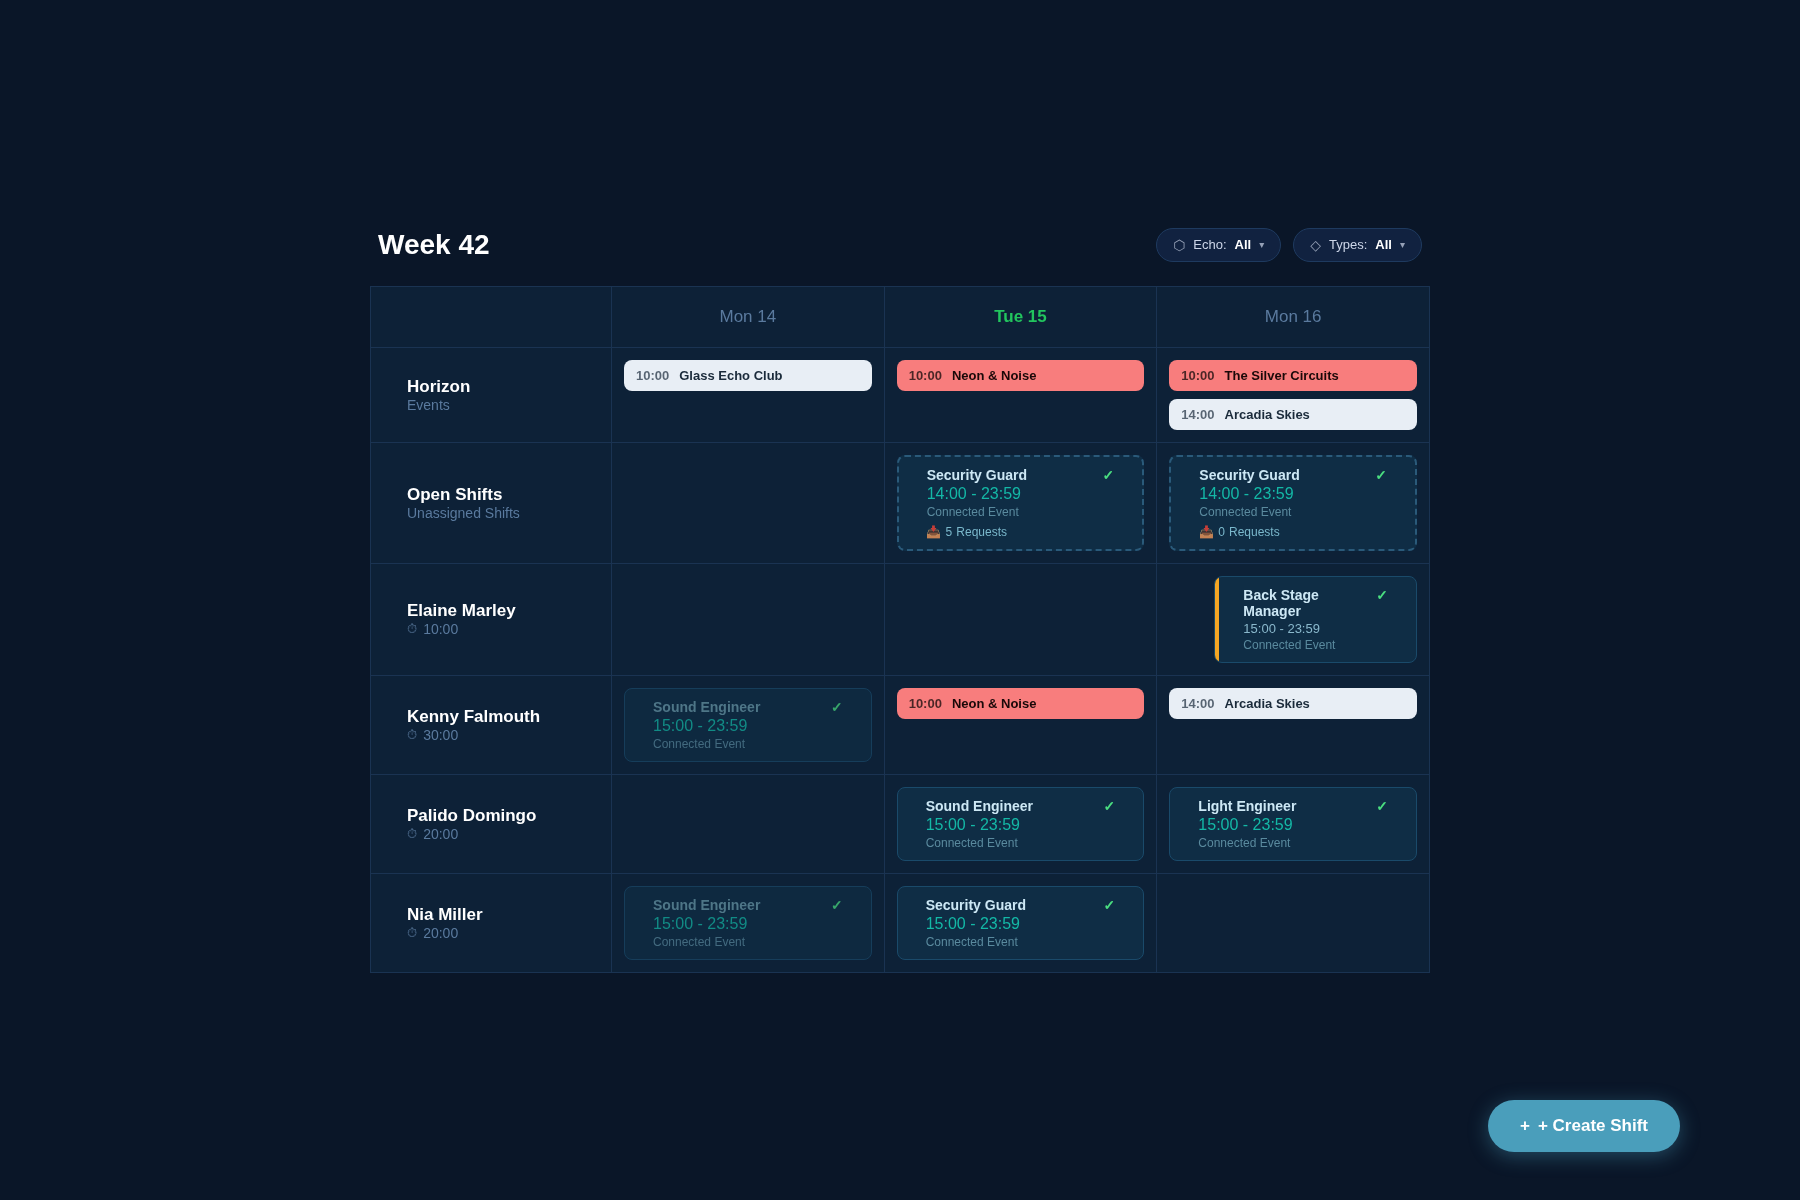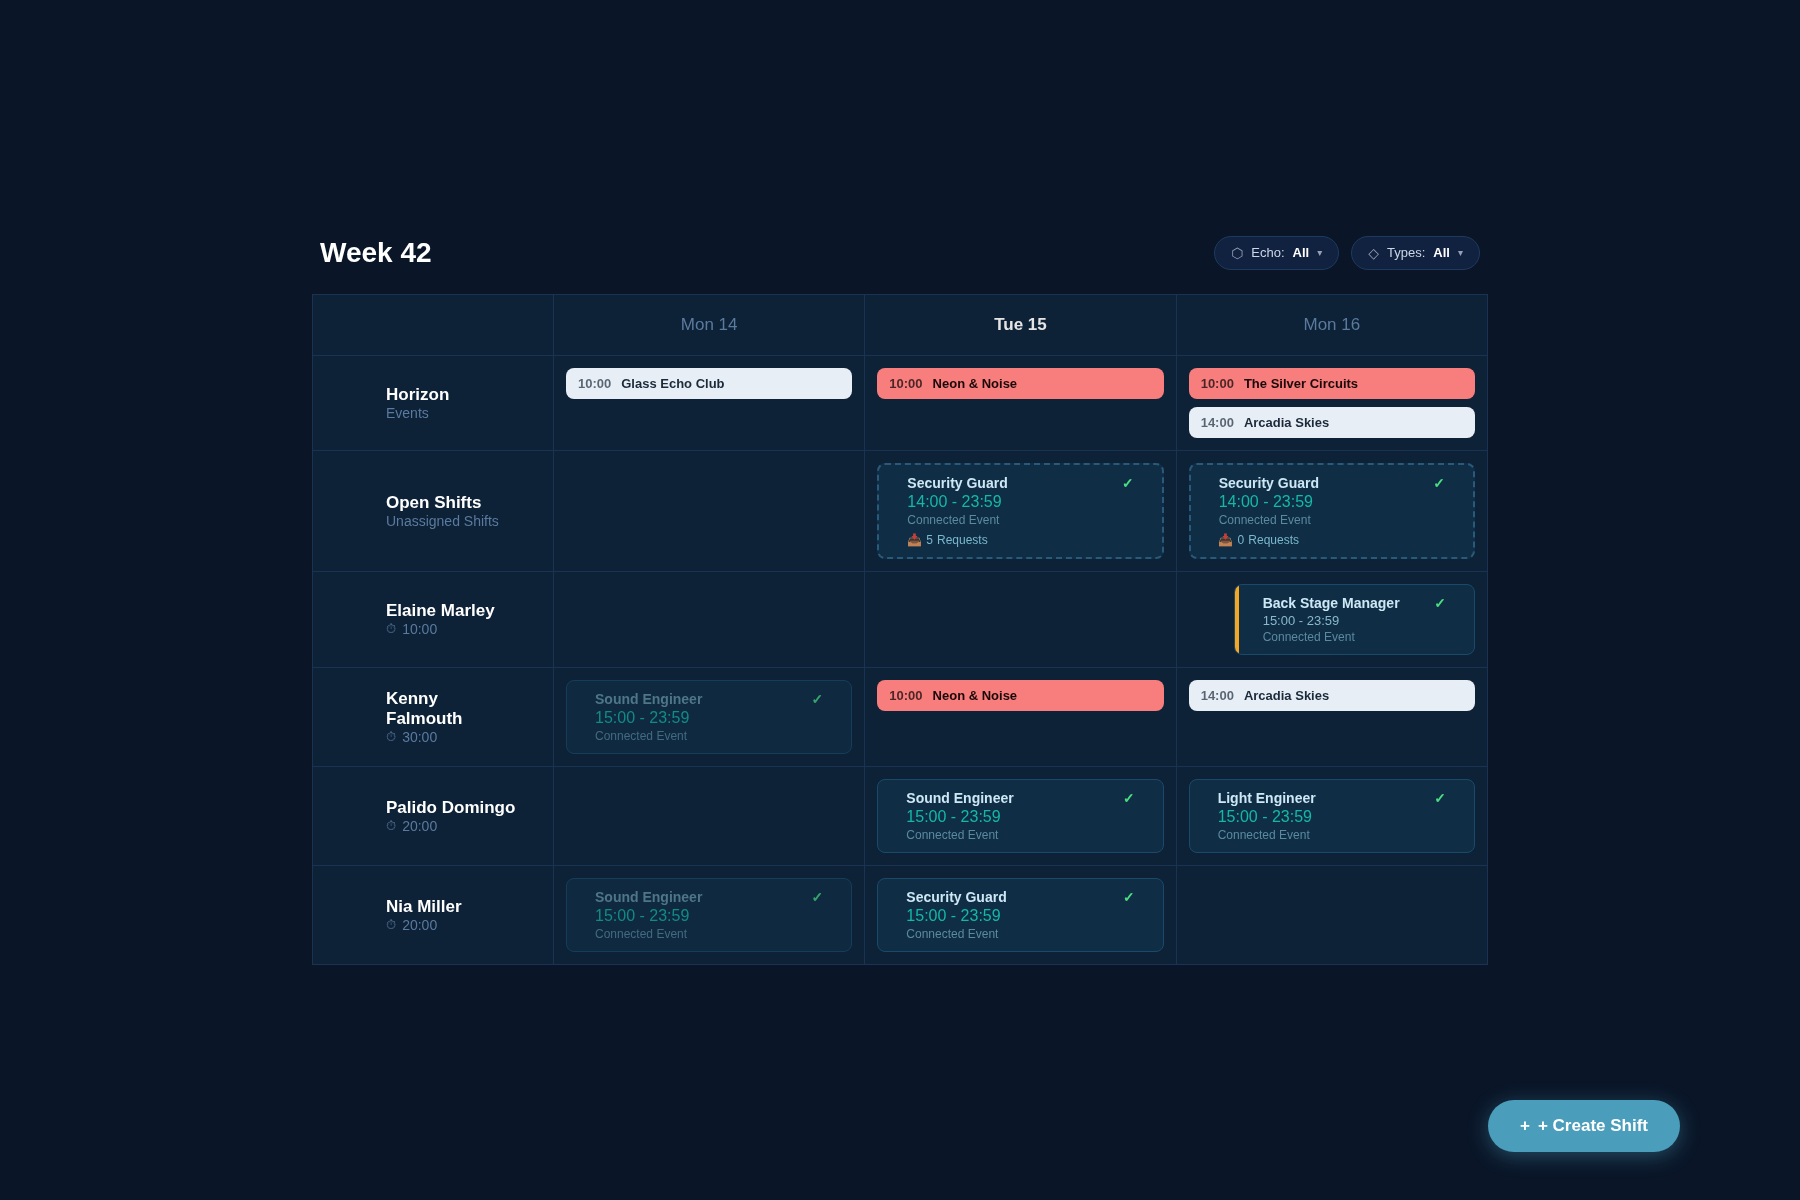--- a/index.html
+++ b/index.html
@@ -9,21 +9,21 @@
       font-family: -apple-system, BlinkMacSystemFont, 'Segoe UI', sans-serif;
       color: #fff;
       min-height: 100vh;
       display: flex;
       align-items: center;
       justify-content: center;
       padding: 40px;
     }
 
     .app-container {
-      width: 1176px;
+      width: 1060px;
     }
 
     .header {
       display: flex;
       align-items: center;
       justify-content: space-between;
       margin-bottom: 24px;
       padding: 0 8px;
     }
 
@@ -86,21 +86,21 @@
       font-weight: 500;
       color: #5a7a9e;
       border-left: 1px solid #1a3352;
     }
 
     .grid-header-cell:first-child {
       border-left: none;
     }
 
     .grid-header-cell.active {
-      color: #e5e5e5;
+      color: #22c55e;
       font-weight: 700;
     }
 
     .grid-body {
       display: flex;
       flex-direction: column;
     }
 
     .grid-row {
       display: grid;
@@ -112,21 +112,20 @@
     .grid-row:last-child {
       border-bottom: none;
     }
 
     .row-label {
       padding: 20px 36px;
       display: flex;
       flex-direction: column;
       justify-content: center;
       gap: 0;
-      margin-left: 37px;
     }
 
     .row-label-title {
       font-size: 17px;
       font-weight: 600;
       color: #fff;
     }
 
     .row-label-subtitle {
       font-size: 14px;

